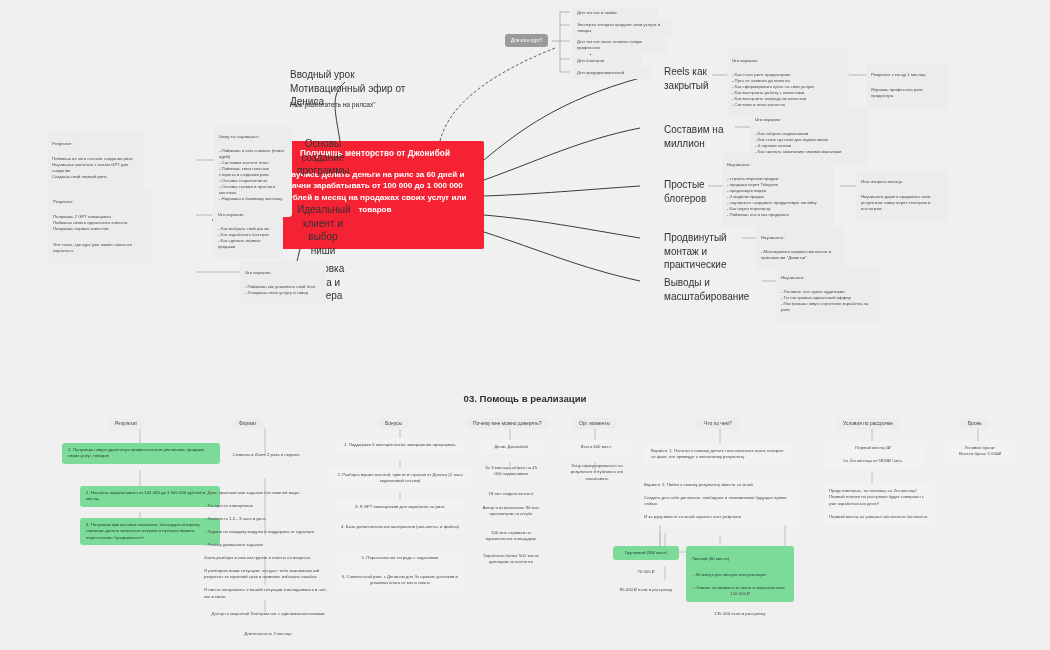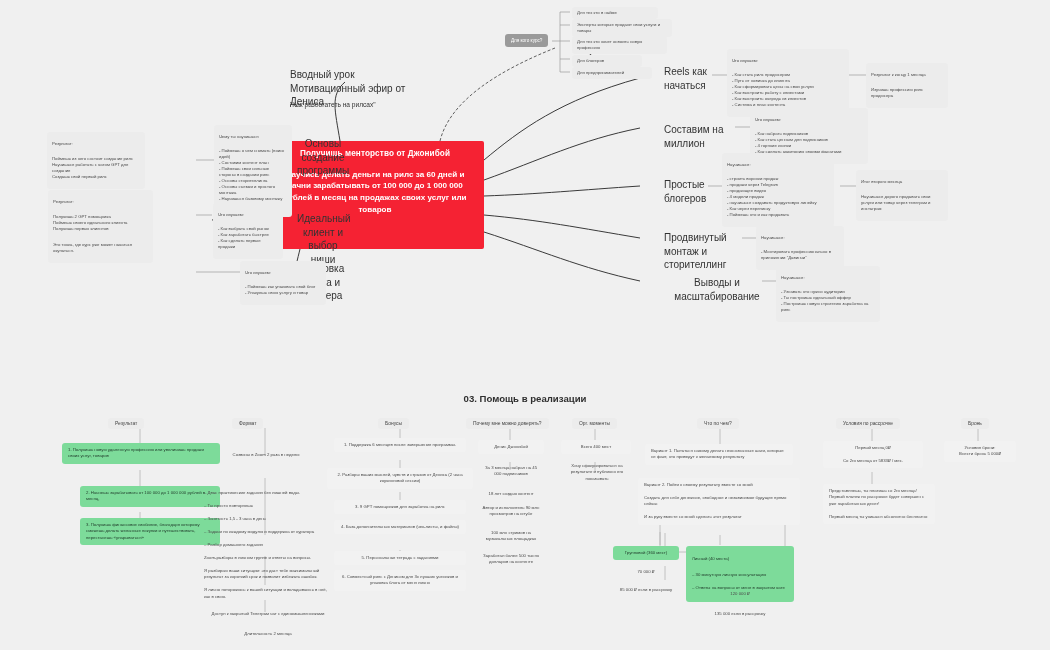--- a/index.html
+++ b/index.html
@@ -225,21 +225,21 @@
 - Основы съемки и простого монтажа
 - Научишься базовому монтажу CapCut</div>
   </div>
   <div class="leaf" style="left:47px; top:132px; width:98px;">
     <div>Результат:</div>
     <div class="bullets" style="margin-top:3px">Поймешь из чего состоит создание рилс
 Научишься работать с чатом GPT для создания
 Создашь свой первый рилс</div>
   </div>
 
-  <div class="l1 center" style="left:297px; top:203px; width:52px;margin-top:9px;">Идеальный
+  <div class="l1 center" style="left:297px; top:203px; width:52px;">Идеальный
 клиент и
 выбор ниши</div>
   <div class="leaf" style="left:213px; top:203px; width:70px;">
     <div>Что изучаем:</div>
     <div style="margin-top:2px">- Как выбрать свой рынок
 - Как заработать быстрее
 - Как сделать первые продажи</div>
   </div>
   <div class="leaf" style="left:48px; top:190px; width:105px;">
     <div>Результат:</div>
@@ -252,21 +252,21 @@
   <div class="l1 center" style="left:297px; top:262px; width:52px;">Упаковка
 блога и
 оффера</div>
   <div class="leaf" style="left:240px; top:261px; width:86px;">
     <div>Что изучаем:</div>
     <div style="margin-top:2px">- Поймешь как упаковать свой блог
 - Упакуешь свою услугу и товар</div>
   </div>
 
   <div class="l1" style="left:664px; top:65px; width:55px;">Reels как
-начаться</div>
+закрытый</div>
   <div class="leaf" style="left:727px; top:49px; width:122px;">
     <div>Что изучаем:</div>
     <div style="margin-top:2px">- Как стать рилс продюсером
 - Путь от новичка до клиента
 - Как сформировать цены на свои услуги
 - Как выстроить работу с клиентами
 - Как выстроить очередь из клиентов
 - Система и план контента</div>
   </div>
   <div class="leaf" style="left:866px; top:63px; width:82px;">
@@ -294,27 +294,27 @@
 - научишься создавать продуктовую линейку
 - Как через переписку
 - Поймешь что и как продавать</div>
   </div>
   <div class="leaf" style="left:856px; top:170px; width:92px;">
     <div>Итог второго месяца</div>
     <div class="bullets" style="margin-top:3px">Научишься дорого продавать свои услуги или товар через телеграм и инстаграм</div>
   </div>
 
   <div class="l1" style="left:664px; top:231px; width:80px;">Продвинутый монтаж и
-сторителлинг</div>
+практические</div>
   <div class="leaf" style="left:756px; top:226px; width:88px;">
     <div>Научишься:</div>
     <div style="margin-top:2px">- Монтировать профессионально в приложении "Давинчи"</div>
   </div>
 
-  <div class="l1" style="left:664px; top:276px; width:106px;text-align:center;">Выводы и масштабирование</div>
+  <div class="l1" style="left:664px; top:276px; width:106px;">Выводы и масштабирование</div>
   <div class="leaf" style="left:776px; top:266px; width:104px;">
     <div>Научишься:</div>
     <div style="margin-top:2px">- Узнавать что нужно аудитории
 - Ты построишь идеальный оффер
 - Построишь новую стратегию заработка на рилс</div>
   </div>
 
   <div id="section-title">03. Помощь в реализации</div>
 
   <div class="col-head" style="left:108px; top:418px;">Результат</div>

